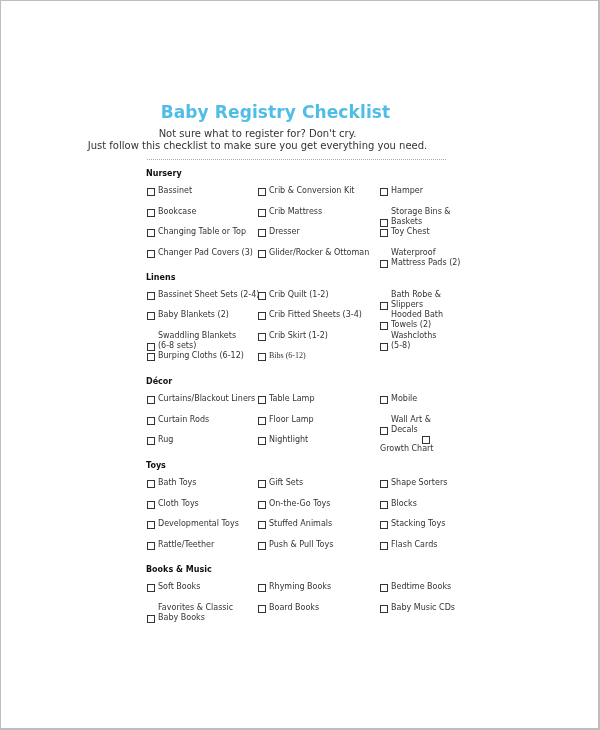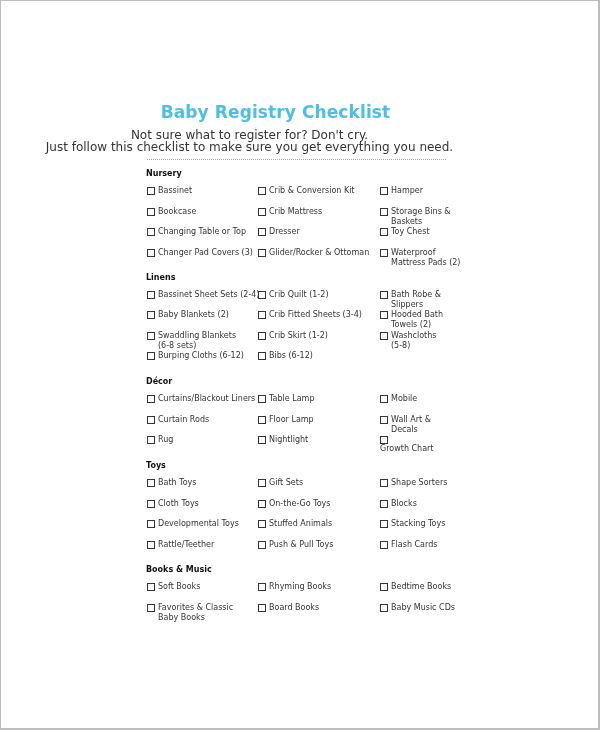--- a/index.html
+++ b/index.html
@@ -12,32 +12,32 @@
       position: absolute; left: 0; top: 0; width: 598px; height: 728px;
       border: 1px solid #bdbdbd; border-right-width: 2px; border-bottom-width: 2px;
       box-sizing: border-box; width: 600px; height: 730px; background: #fff;
     }
     .title {
       position: absolute; left: 0; width: 549px; top: 101px; text-align: center;
       font-family: "DejaVu Sans", sans-serif; font-weight: bold; font-size: 17px;
       color: #4fbde6; letter-spacing: 0.1px;
     }
     .subtitle {
-      position: absolute; left: 4px; width: 489px; text-align: center;
-      font-size: 12px; color: #333;
+      position: absolute; left: 12px; width: 489px; text-align: center;
+      font-size: 10px; color: #333;
     }
     .divider {
       position: absolute; left: 146px; width: 299px; top: 158px; height: 0;
       border-top: 1px dotted #a8a8a8;
     }
     .section-header {
       position: absolute; left: 145px; font-weight: bold; font-size: 8px; color: #111;
     }
     .item {
-      position: absolute; display: flex; align-items: flex-start;
+      position: absolute; display: flex; align-items: flex-end;
       font-size: 8px; line-height: 10px; color: #333;
     }
     .box {
       display: inline-block; width: 6px; height: 6px; border: 1px solid #333;
       margin-right: 3px; margin-top: 1px; flex: 0 0 auto; background: #fff;
     }
     .label { white-space: pre-line; }
   </style>
 </head>
 <body>
@@ -138,21 +138,21 @@
       </div>
       <div class="item" style="top: 330px; left: 379px;">
         <span class="box"></span>
         <span class="label">Washcloths
 (5-8)</span>
       </div>
       <div class="item" style="top: 350px; left: 146px;">
         <span class="box"></span>
         <span class="label">Burping Cloths (6-12)</span>
       </div>
-      <div class="item" style="top: 350px; left: 257px;">
+      <div class="item" style="top: 350px; left: 257px; font-family: Liberation Serif, serif;">
         <span class="box"></span>
         <span class="label">Bibs (6-12)</span>
       </div>
       <div class="section-header" style="top: 376px;">Décor</div>
       <div class="item" style="top: 393px; left: 146px;">
         <span class="box"></span>
         <span class="label">Curtains/Blackout Liners</span>
       </div>
       <div class="item" style="top: 393px; left: 257px;">
         <span class="box"></span>

